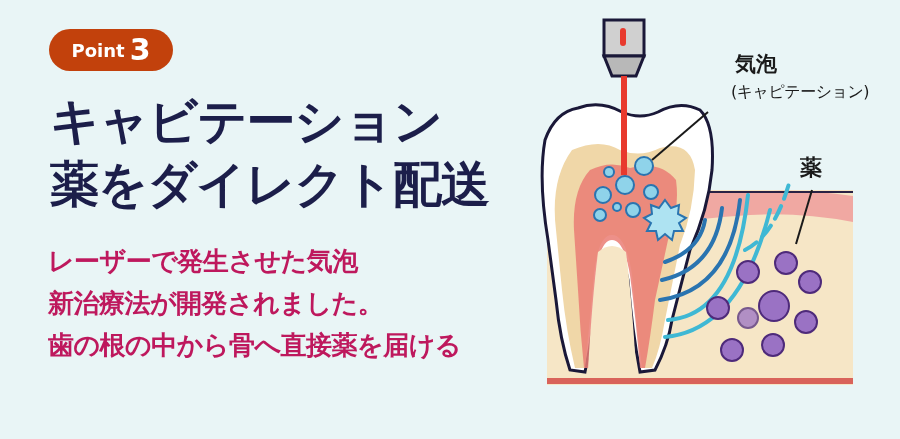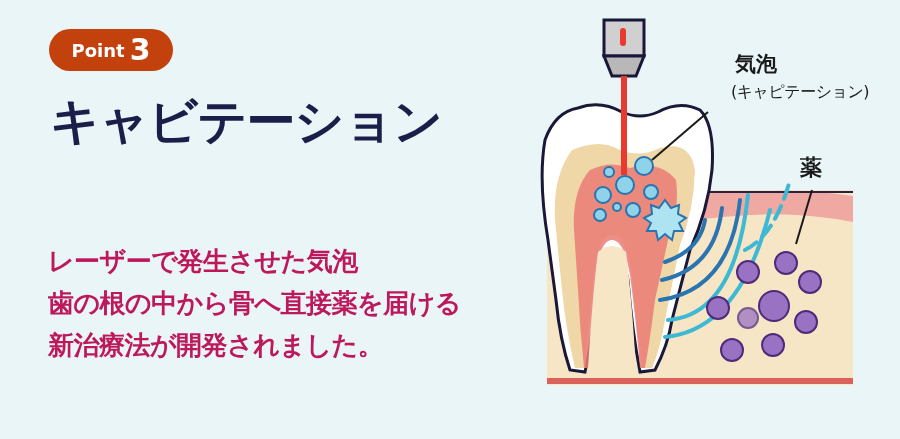--- a/index.html
+++ b/index.html
@@ -17,26 +17,27 @@
 </head>
 <body>
 
 <div class="badge">
   <span class="lbl">Point</span>
   <span class="num">3</span>
 </div>
 
 <div class="title">
   <div>キャビテーション</div>
+  <div>薬をダイレクト配送</div>
 </div>
 
 <div class="body">
   <div>レーザーで発生させた気泡</div>
+  <div>新治療法が開発されました。</div>
   <div>歯の根の中から骨へ直接薬を届ける</div>
-  <div>新治療法が開発されました。</div>
 </div>
 
 <svg class="diagram" viewBox="520 0 380 439" width="380" height="439">
 
   <rect x="547" y="190" width="306" height="195" fill="#f6e6c6"></rect>
   <path d="M547 195 Q600 185 640 200 Q700 190 750 192 Q800 188 853 196 L853 222 Q800 212 750 215 Q700 218 660 225 L547 225 Z" fill="#f0a8a2"></path>
   <line x1="700" y1="192" x2="853" y2="192" stroke="#2a2244" stroke-width="2"></line>
   <rect x="547" y="378" width="306" height="6" fill="#d9635a"></rect>
 
   <path d="M578 108 Q600 100 622 112 Q640 120 658 112 Q680 100 700 110 Q715 125 712 170 Q708 210 690 250 L672 320 Q668 345 655 370 L640 372 Q632 330 628 280 Q622 250 612 250 Q602 250 598 280 Q594 330 585 372 L570 370 Q560 340 556 300 L548 240 Q538 180 545 140 Q555 112 578 108 Z" fill="#ffffff" stroke="#1a1838" stroke-width="3"></path>

